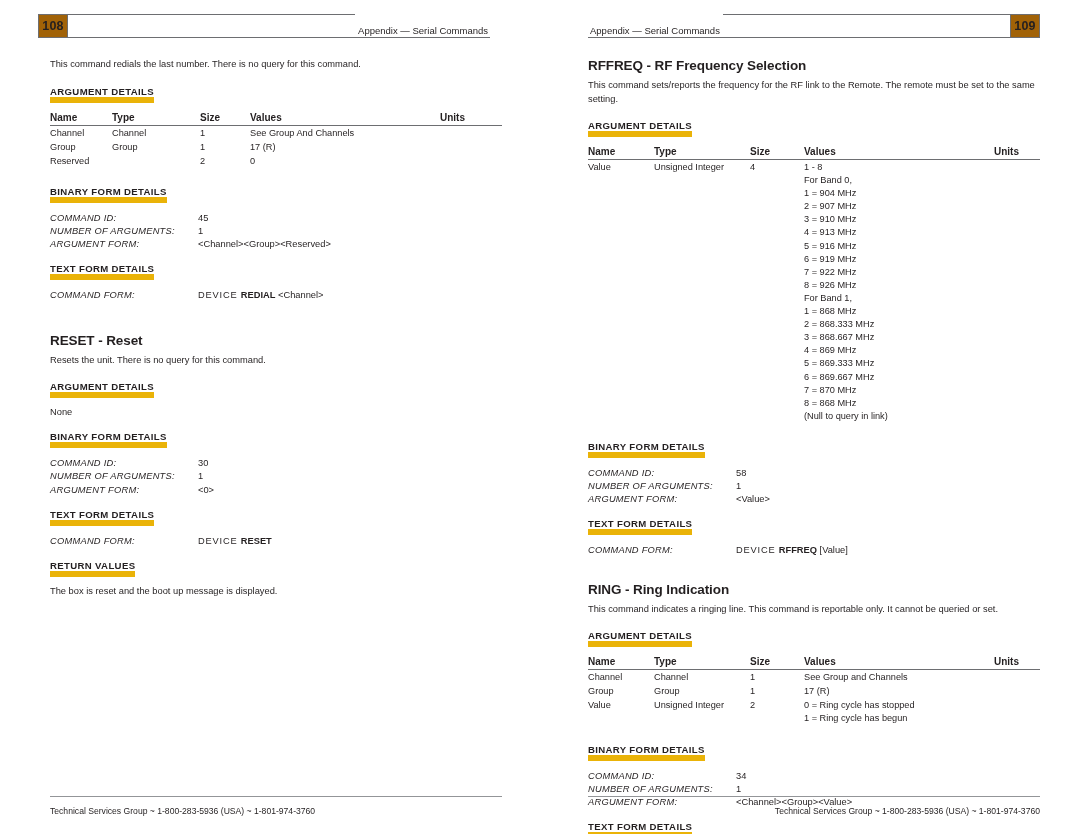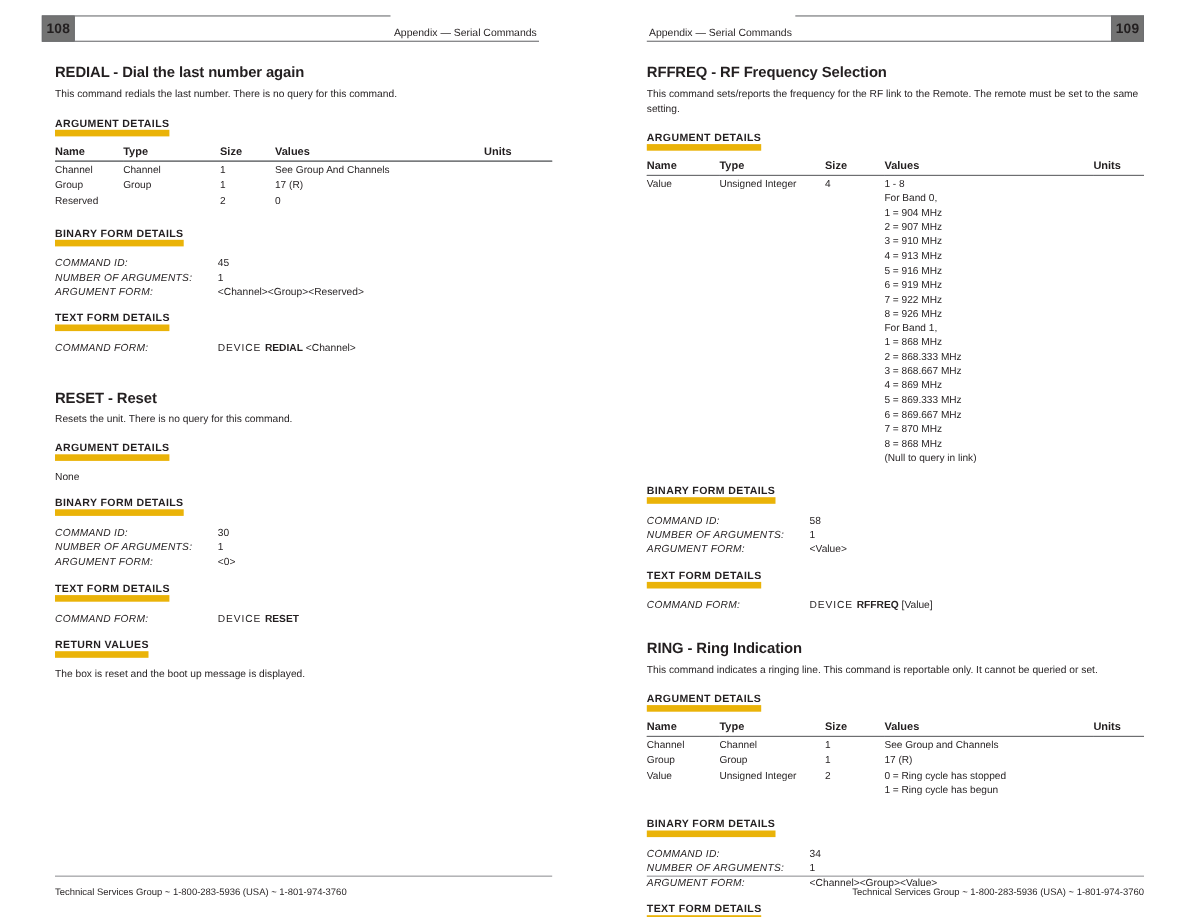--- a/index.html
+++ b/index.html
@@ -34,21 +34,21 @@
     height: 24px;
     display: flex;
     align-items: stretch;
   }
   .page-left .header { left: 38px; right: 48px; width: 452px; }
   .page-right .header { left: 48px; right: 38px; width: 452px; }
 
   .pagenum {
     width: 30px;
     min-width: 30px;
-    background: #737373;
+    background: #a16207;
     border: 1px solid #6d6e71;
     box-sizing: border-box;
     font-size: 12.5px;
     font-weight: bold;
     color: #231f20;
     display: flex;
     align-items: center;
     justify-content: center;
     line-height: 1;
     letter-spacing: 0.2px;
@@ -219,21 +219,20 @@
       <div class="header-rule">
         <div class="line-top"></div>
         <div class="line-bottom"></div>
         <div class="header-text">Appendix — Serial Commands</div>
       </div>
     </div>
 
     <div class="col">
 
       <div>
-        <h2 class="cmd-title">REDIAL - Dial the last number again</h2>
         <p class="desc">This command redials the last number. There is no query for this command.</p>
 
         <div class="sub-head-wrap">
           <span class="sub-head">ARGUMENT DETAILS</span>
         </div>
 
         <table class="args">
           <thead>
             <tr>
               <th class="c-name">Name</th>

